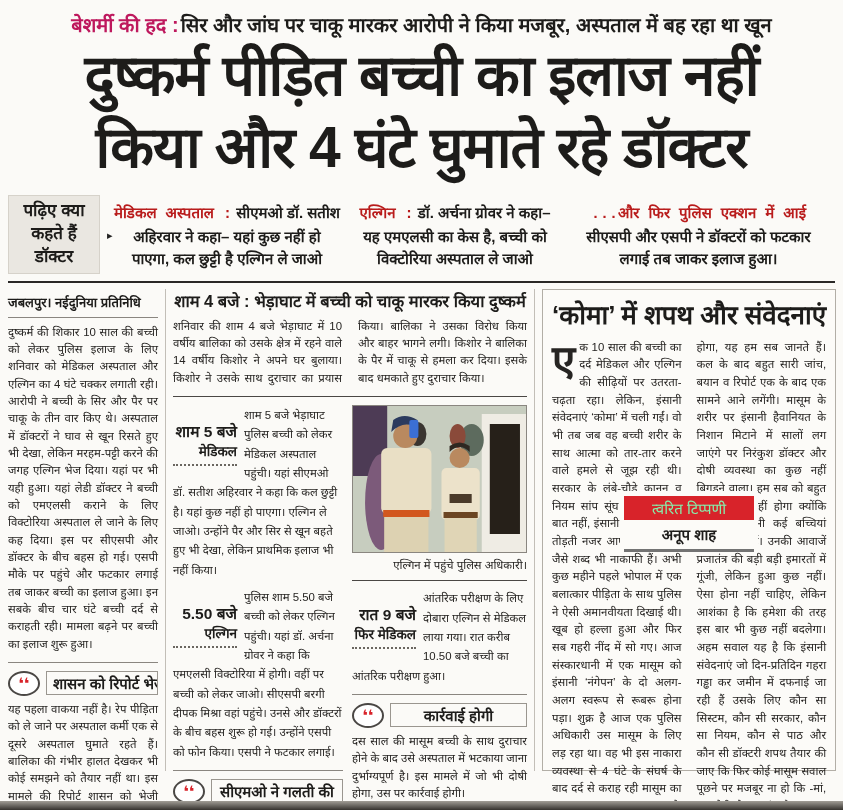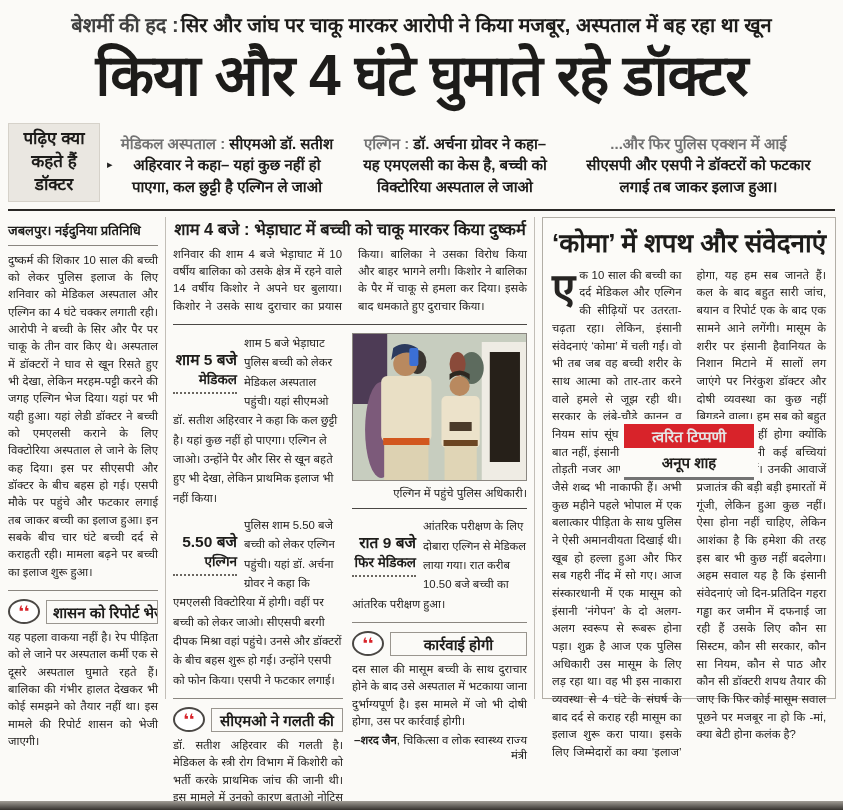--- a/index.html
+++ b/index.html
@@ -4,34 +4,34 @@
 <style>
   * { margin:0; padding:0; box-sizing:border-box; }
   html,body { background:#e8e6e2; }
   .page {
     width:843px; height:810px; position:relative; overflow:hidden;
     background:#fbfaf7; color:#1d1c1a;
     font-family:"Liberation Sans","DejaVu Sans",sans-serif;
   }
   
   .kicker { padding:11px 12px 0; text-align:center; font-size:20px; font-weight:bold; white-space:nowrap; }
-  .kicker .klabel { color:#404040; margin-right:2px; }
+  .kicker .klabel { color:#be185d; margin-right:2px; }
   
   .headline { text-align:center; font-weight:800; letter-spacing:-1px; padding:2px 4px 0; }
   .headline .hl { font-size:57px; line-height:1.26; }
   
   .subheads { display:flex; align-items:flex-end; margin:6px 8px 0; min-height:84px; }
   .readbox { background:#eae7e1; border:1px solid #d6d2ca; width:92px; flex:0 0 auto;
              display:flex; align-items:center; justify-content:center; text-align:center;
              font-weight:bold; font-size:17px; line-height:1.35; padding:4px; }
   .shdiv-red { border-left:2px solid #b5413a; margin:0 2px; }
   .shdiv { border-left:1.5px solid #b9b5ae; margin:2px 0; }
   .sh { text-align:center; font-size:15px; font-weight:bold; line-height:1.45; padding:8px 8px 4px; position:relative; }
   .sh1 { width:242px; } .sh2 { width:212px; } .sh3 { flex:1; }
-  .sh .lead { color:#737373; }
+  .sh .lead { color:#b91c1c;font-family:Liberation Mono, monospace; }
   .pointer { position:absolute; left:1px; top:42%; color:#222; font-size:11px; }
   .rule-h { border-top:2px solid #2a2826; margin:7px 8px 0; }
   
   .main { display:flex; padding:6px 8px 0; height:488px; }
   .vdiv { border-left:1px solid #c2beb7; margin:0 7px; }
   .col1 { width:150px; flex:0 0 auto; }
   .colmid { width:354px; flex:0 0 auto; }
   .col4 { flex:1; }
   .byline { font-weight:bold; font-size:13px; padding:4px 0 6px; border-bottom:1px solid #8a8680; margin-bottom:6px; }
   .body-text, .etext, .qtext, .caption, .tl-intro { font-size:11.4px; line-height:1.52; text-align:justify; color:#262422; }
@@ -56,35 +56,36 @@
   
   .photo { width:100%; height:148px; border:1px solid #8a8680; background:#c9cfc2; position:relative; overflow:hidden; }
   .caption { padding:4px 0 6px; border-bottom:1.5px solid #4a4744; margin-bottom:7px; text-align:right; }
   
   .oped { border:1px solid #b2aea6; height:100%; padding:6px 9px 8px; position:relative; background:#fcfbf8; }
   .oped-title { font-weight:800; font-size:26px; text-align:center; margin-bottom:7px; white-space:nowrap; }
   .oped-body { column-count:2; column-gap:15px; font-size:11.4px; line-height:1.55; text-align:justify; color:#262422; }
   .dropcap { float:left; font-size:42px; line-height:0.95; font-weight:bold; padding:2px 4px 0 0; }
   .oped-badge { position:absolute; left:50%; top:42%; transform:translateX(-50%);
                 background:#fcfbf8; padding:5px 4px 0; width:138px; text-align:center; }
-  .badge-red { background:#d8232a; color:#e5e5e5; font-weight:bold; font-size:15px; padding:2px 4px; }
+  .badge-red { background:#d8232a; color:#86efac; font-weight:normal; font-size:15px; padding:2px 4px; }
   .badge-author { font-weight:bold; font-size:15px; margin-top:4px; border-bottom:3px solid #737373; padding-bottom:5px; }
   .scan-bottom { position:absolute; left:0; right:0; bottom:0; height:9px;
                  background:linear-gradient(180deg,#a19d96,#35322e); }
 </style>
 </head>
 <body>
 
 <div class="page">
 
   <div class="kicker">
     <span class="klabel">बेशर्मी की हद :</span><span>सिर और जांघ पर चाकू मारकर आरोपी ने किया मजबूर, अस्पताल में बह रहा था खून</span>
   </div>
 
   <div class="headline">
+    <div class="hl">दुष्कर्म पीड़ित बच्ची का इलाज नहीं</div>
     <div class="hl">किया और 4 घंटे घुमाते रहे डॉक्टर</div>
   </div>
 
   <div class="subheads">
     <div class="readbox">पढ़िए क्या कहते हैं डॉक्टर</div>
     <div class="shdiv-red"></div>
     <div class="sh sh1">
       <span class="pointer">▸</span>
       <span class="lead">मेडिकल अस्पताल :</span><span> सीएमओ डॉ. सतीश अहिरवार ने कहा– यहां कुछ नहीं हो पाएगा, कल छुट्टी है एल्गिन ले जाओ</span>
     </div>

